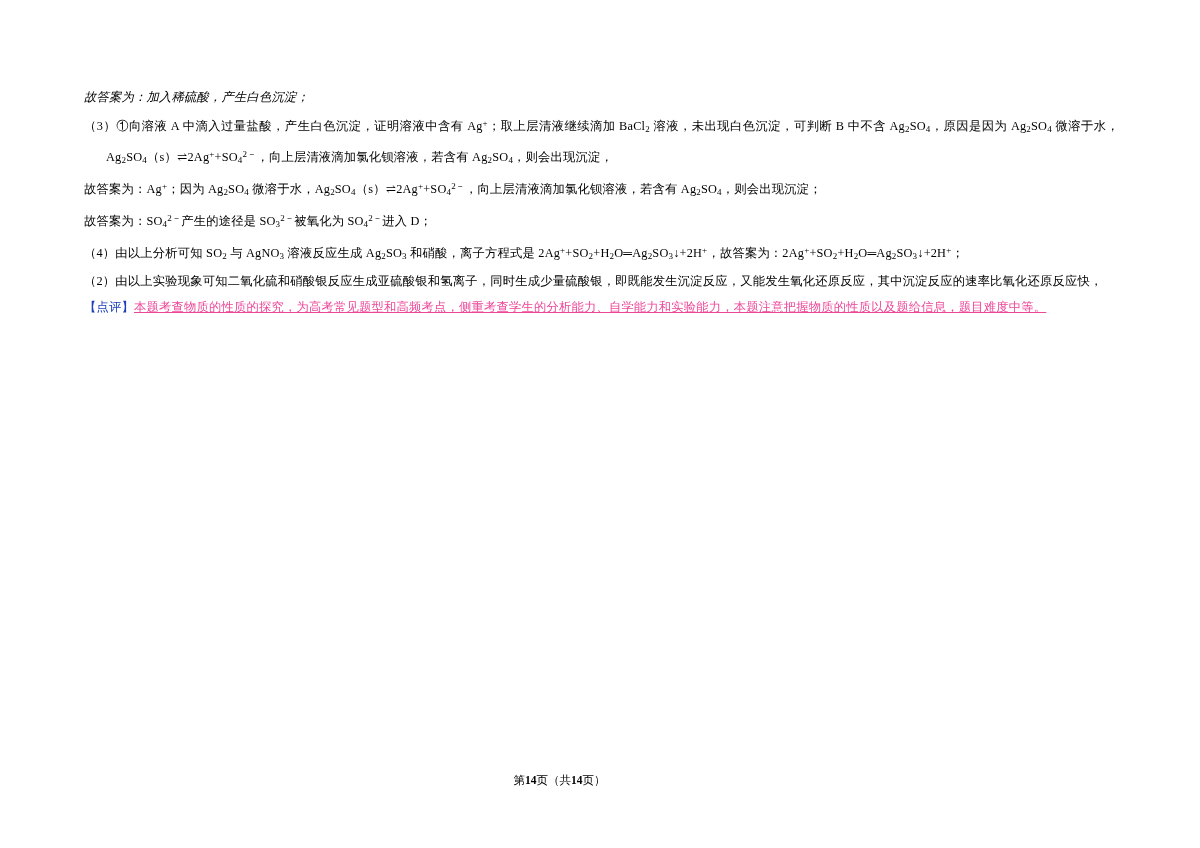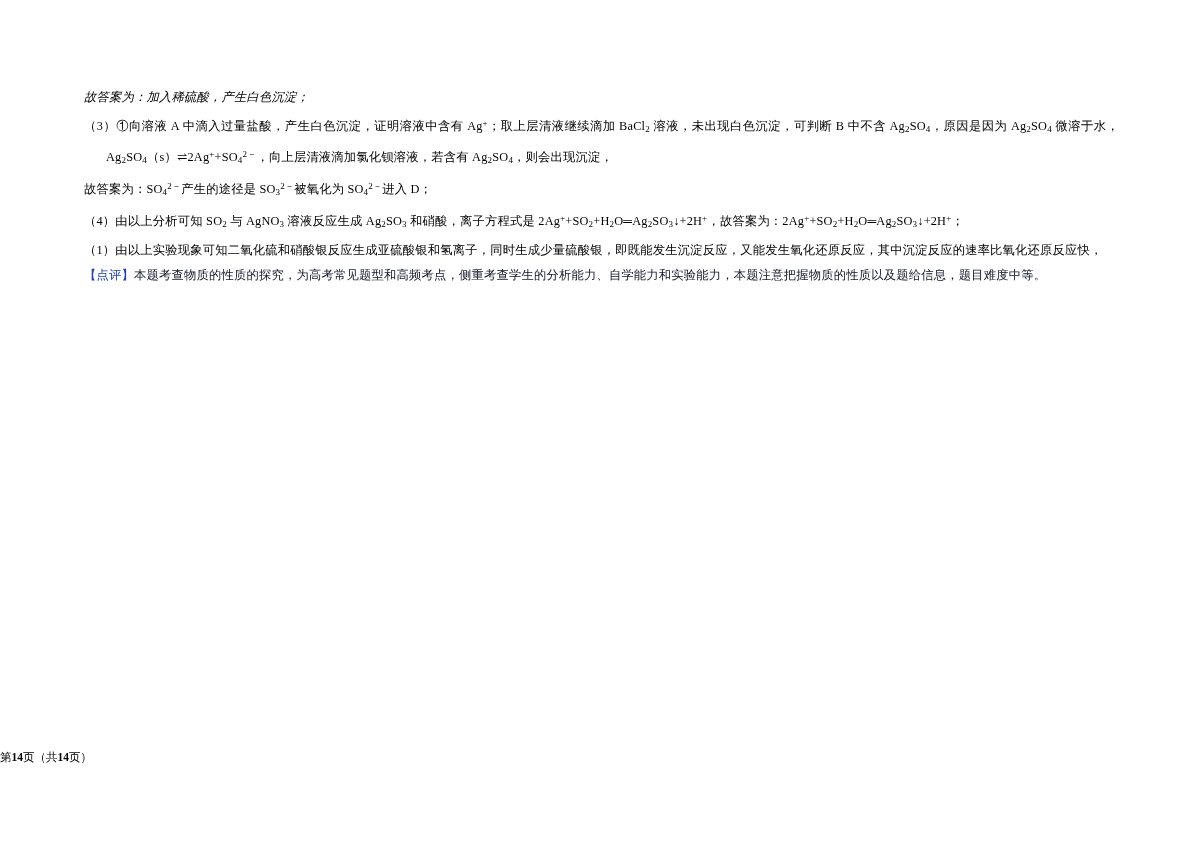--- a/index.html
+++ b/index.html
@@ -48,56 +48,59 @@
     font-size: 9px;
     vertical-align: 0.45em;
   }
   .comment-tag {
     color: #1b3fbb;
     font-weight: normal;
   }
   .comment-block {
     color: #1b3fbb;
   }
-  .comment-block .body { color: #0f172a; }
+  .comment-block .body { color: #ec4899; text-decoration: underline; }
   .footer {
     position: absolute;
     left: 0;
-    top: 750px;
+    top: 773px;
     width: 1119px;
-    text-align: left;
+    text-align: center;
     font-size: 11.5px;
     color: #000;
     font-family: "Liberation Serif", "DejaVu Serif", serif;
   }
   .footer b { font-weight: bold; }
 </style>
 </head>
 <body>
 
 <div class="page">
   <div class="content">
 
     <p class="para italic">故答案为：加入稀硫酸，产生白色沉淀；</p>
 
     <p class="para hang">
       （3）①向溶液 A 中滴入过量盐酸，产生白色沉淀，证明溶液中含有 Ag<sup>+</sup>；取上层清液继续滴加 BaCl<sub>2</sub> 溶液，未出现白色沉淀，可判断 B 中不含 Ag<sub>2</sub>SO<sub>4</sub>，原因是因为 Ag<sub>2</sub>SO<sub>4</sub> 微溶于水，Ag<sub>2</sub>SO<sub>4</sub>（s）⇌2Ag<sup>+</sup>+SO<sub>4</sub><sup>2－</sup>，向上层清液滴加氯化钡溶液，若含有 Ag<sub>2</sub>SO<sub>4</sub>，则会出现沉淀，
     </p>
 
+    <p class="para hang">
+      故答案为：Ag<sup>+</sup>；因为 Ag<sub>2</sub>SO<sub>4</sub> 微溶于水，Ag<sub>2</sub>SO<sub>4</sub>（s）⇌2Ag<sup>+</sup>+SO<sub>4</sub><sup>2－</sup>，向上层清液滴加氯化钡溶液，若含有 Ag<sub>2</sub>SO<sub>4</sub>，则会出现沉淀；
+    </p>
 
 
     <p class="para hang">
       故答案为：SO<sub>4</sub><sup>2－</sup>产生的途径是 SO<sub>3</sub><sup>2－</sup>被氧化为 SO<sub>4</sub><sup>2－</sup>进入 D；
     </p>
 
     <p class="para hang">
       （4）由以上分析可知 SO<sub>2</sub> 与 AgNO<sub>3</sub> 溶液反应生成 Ag<sub>2</sub>SO<sub>3</sub> 和硝酸，离子方程式是 2Ag<sup>+</sup>+SO<sub>2</sub>+H<sub>2</sub>O═Ag<sub>2</sub>SO<sub>3</sub>↓+2H<sup>+</sup>，故答案为：2Ag<sup>+</sup>+SO<sub>2</sub>+H<sub>2</sub>O═Ag<sub>2</sub>SO<sub>3</sub>↓+2H<sup>+</sup>；
     </p>
 
-    <p class="para hang">（1）由以上实验现象可知二氧化硫和硝酸银反应生成亚硫酸银和氢离子，同时生成少量硫酸银，即既能发生沉淀反应，又能发生氧化还原反应，其中沉淀反应的速率比氧化还原反应快，</p>
+    <p class="para hang">（2）由以上实验现象可知二氧化硫和硝酸银反应生成亚硫酸银和氢离子，同时生成少量硫酸银，即既能发生沉淀反应，又能发生氧化还原反应，其中沉淀反应的速率比氧化还原反应快，</p>
 
 
     <p class="para comment-block hang">
       <span class="comment-tag">【点评】</span><span class="body">本题考查物质的性质的探究，为高考常见题型和高频考点，侧重考查学生的分析能力、自学能力和实验能力，本题注意把握物质的性质以及题给信息，题目难度中等。</span>
     </p>
 
   </div>
 
   <div class="footer">
     <span>第</span><b>14</b><span>页（共</span><b>14</b><span>页）</span>

